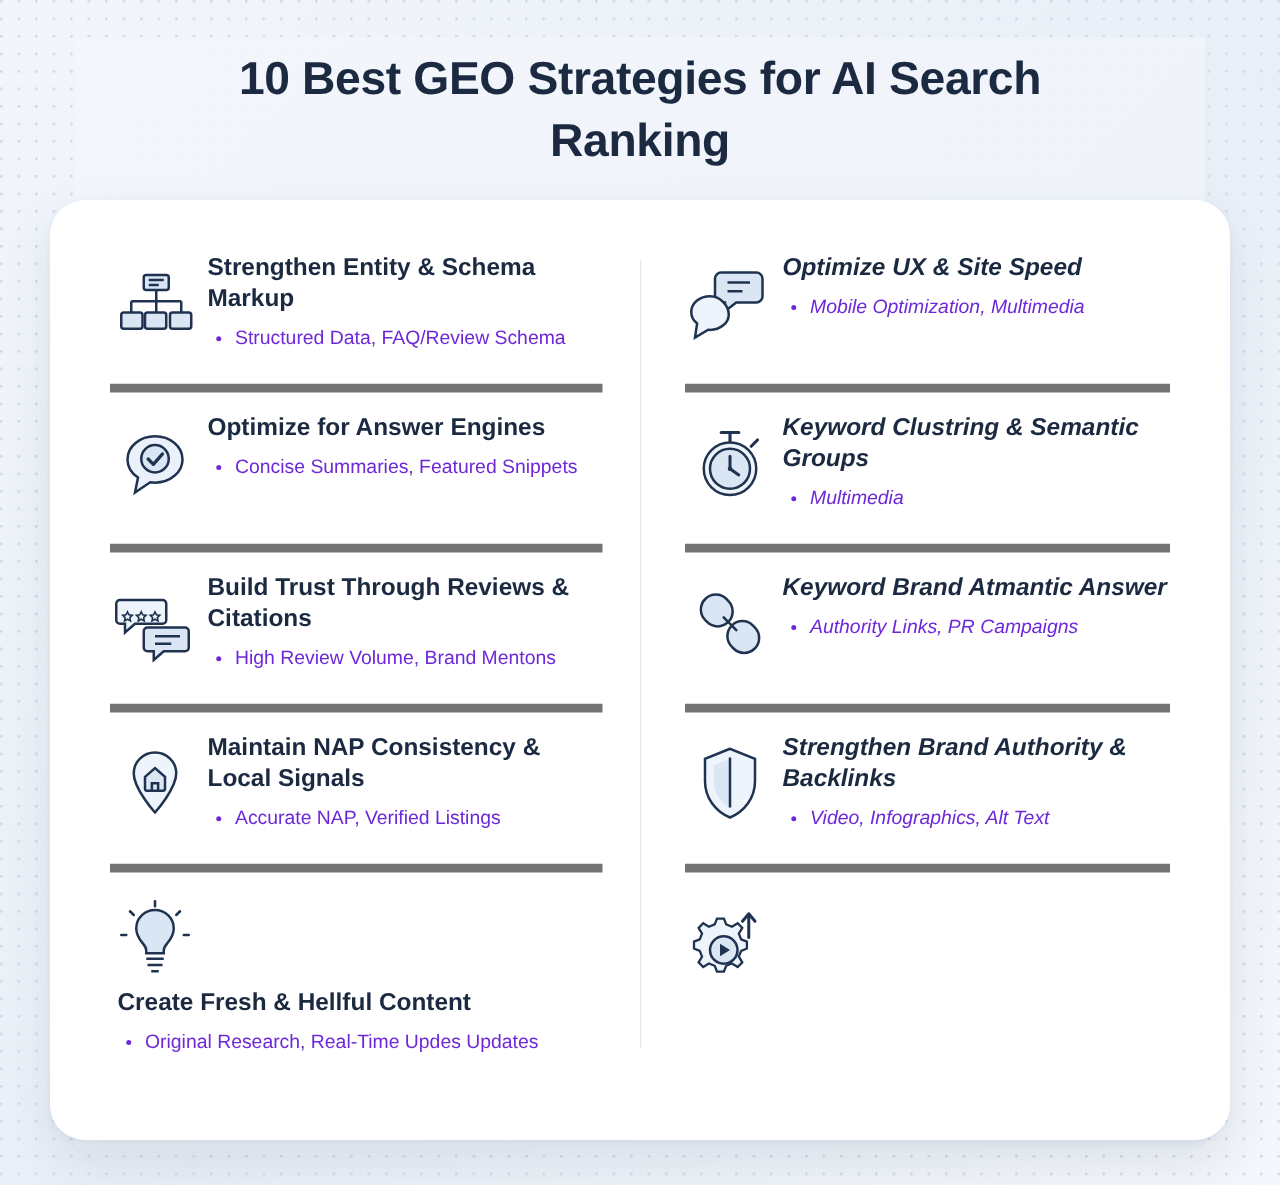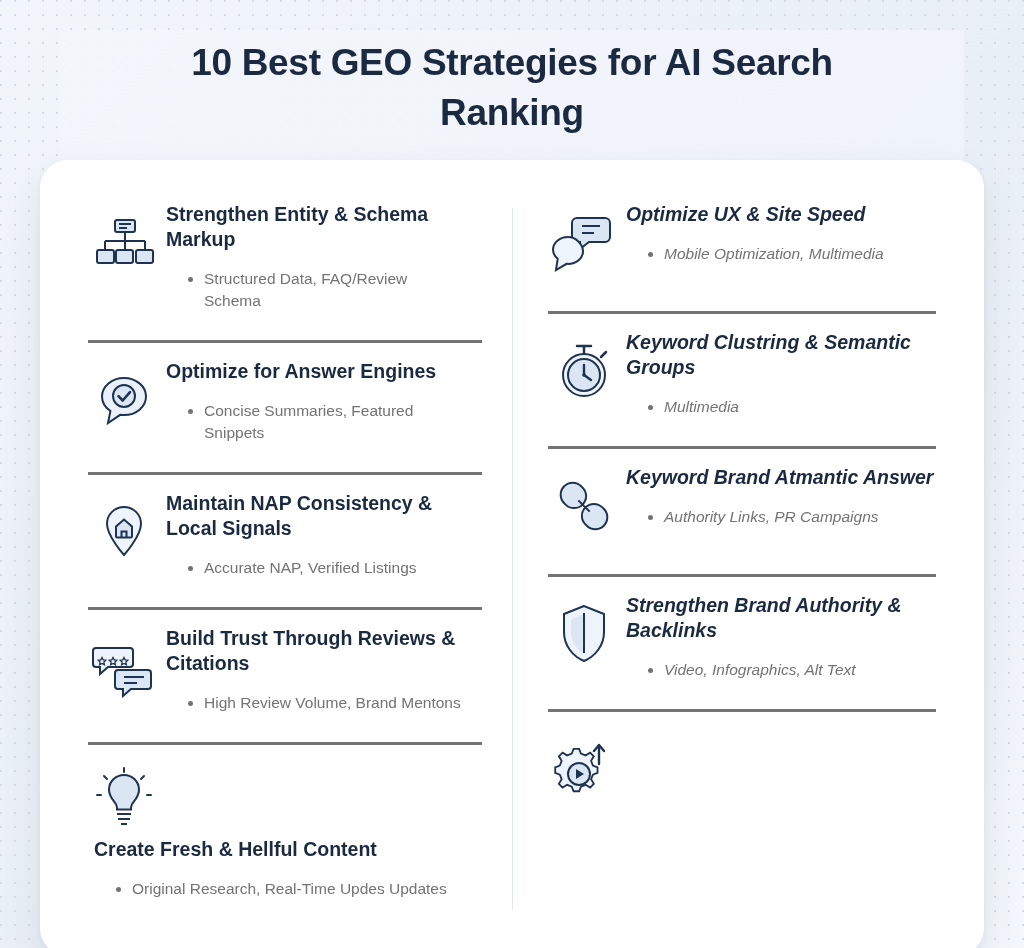--- a/index.html
+++ b/index.html
@@ -65,21 +65,21 @@
     left: 50%;
     top: 22px;
     bottom: 18px;
     width: 1px;
     background: #e2e8f0;
   }
   .item {
     display: flex;
     align-items: flex-start;
     padding: 14px 0 12px 0;
-    border-bottom: 3px solid #737373;
+    border-bottom: 7px solid #737373;
     min-height: 128px;
   }
   .item.last { border-bottom: none; flex-direction: column; }
   .icon {
     flex: 0 0 72px;
     width: 72px;
     height: 78px;
     display: flex;
     align-items: center;
     justify-content: center;
@@ -93,24 +93,24 @@
     font-weight: bold;
     line-height: 1.28;
     margin: 2px 0 8px 0;
   }
   .bullets {
     margin: 0;
     padding-left: 22px;
     list-style: disc;
   }
   .bullets li {
-    color: #737373;
+    color: #6d28d9;
     font-size: 15.5px;
     line-height: 1.42;
-    margin: 16px;
+    margin: 0;
   }
 </style>
 </head>
 <body>
 
 <div class="page">
   <div class="content">
 
     <div class="title">10 Best GEO Strategies for AI Search Ranking</div>
 
@@ -155,50 +155,50 @@
             <div class="texts">
               <div class="item-title">Optimize for Answer Engines</div>
               <ul class="bullets">
                 <li>Concise Summaries, Featured Snippets</li>
               </ul>
             </div>
           </div>
 
           <div class="item">
             <span class="icon">
-              <svg width="62" height="62" viewBox="0 0 62 62" fill="none" stroke="#1f3350" stroke-width="2">
-                <path d="M31 6c-9.4 0-17 7.5-17 16.7 0 12.3 17 31.3 17 31.3s17-19 17-31.3C48 13.5 40.4 6 31 6z" fill="#eef4fb"></path>
-                <path d="M23 25.5l8-7 8 7V35a1.5 1.5 0 01-1.5 1.5h-13A1.5 1.5 0 0123 35v-9.5z" fill="#dbe6f5"></path>
-                <path d="M28.5 36.5v-6h5v6"></path>
-              </svg>
-            </span>
-            <div class="texts">
-              <div class="item-title">Maintain NAP Consistency &amp; Local Signals</div>
-              <ul class="bullets">
-                <li>Accurate NAP, Verified Listings</li>
-              </ul>
-            </div>
-          </div>
-
-          <div class="item">
-            <span class="icon">
               <svg width="66" height="62" viewBox="0 0 66 62" fill="none" stroke="#1f3350" stroke-width="2">
                 <path d="M5 12h34a3 3 0 013 3v13a3 3 0 01-3 3H17l-8 7v-7H5a3 3 0 01-3-3V15a3 3 0 013-3z" fill="#eef4fb"></path>
                 <path d="M11 21.5l1.2 2.4 2.6.4-1.9 1.8.5 2.6-2.4-1.3-2.4 1.3.5-2.6-1.9-1.8 2.6-.4z" stroke-width="1.3"></path>
                 <path d="M22 21.5l1.2 2.4 2.6.4-1.9 1.8.5 2.6-2.4-1.3-2.4 1.3.5-2.6-1.9-1.8 2.6-.4z" stroke-width="1.3"></path>
                 <path d="M33 21.5l1.2 2.4 2.6.4-1.9 1.8.5 2.6-2.4-1.3-2.4 1.3.5-2.6-1.9-1.8 2.6-.4z" stroke-width="1.3"></path>
                 <path d="M27 34h30a3 3 0 013 3v13a3 3 0 01-3 3H40l-8 7v-7h-5a3 3 0 01-3-3V37a3 3 0 013-3z" fill="#dbe6f5"></path>
                 <line x1="33" y1="41" x2="53" y2="41"></line>
                 <line x1="33" y1="47" x2="46" y2="47"></line>
               </svg>
             </span>
             <div class="texts">
               <div class="item-title">Build Trust Through Reviews &amp; Citations</div>
               <ul class="bullets">
                 <li>High Review Volume, Brand Mentons</li>
+              </ul>
+            </div>
+          </div>
+
+          <div class="item">
+            <span class="icon">
+              <svg width="62" height="62" viewBox="0 0 62 62" fill="none" stroke="#1f3350" stroke-width="2">
+                <path d="M31 6c-9.4 0-17 7.5-17 16.7 0 12.3 17 31.3 17 31.3s17-19 17-31.3C48 13.5 40.4 6 31 6z" fill="#eef4fb"></path>
+                <path d="M23 25.5l8-7 8 7V35a1.5 1.5 0 01-1.5 1.5h-13A1.5 1.5 0 0123 35v-9.5z" fill="#dbe6f5"></path>
+                <path d="M28.5 36.5v-6h5v6"></path>
+              </svg>
+            </span>
+            <div class="texts">
+              <div class="item-title">Maintain NAP Consistency &amp; Local Signals</div>
+              <ul class="bullets">
+                <li>Accurate NAP, Verified Listings</li>
               </ul>
             </div>
           </div>
 
           <div class="item last">
             <span class="icon">
               <svg width="62" height="64" viewBox="0 0 62 64" fill="none" stroke="#1f3350" stroke-width="2">
                 <path d="M31 8c-8.3 0-15 6.6-15 14.7 0 5.3 2.9 9.2 5.4 12.2 1.6 1.9 2.6 3.6 2.6 5.6v2h14v-2c0-2 1-3.7 2.6-5.6 2.5-3 5.4-6.9 5.4-12.2C46 14.6 39.3 8 31 8z" fill="#dbe6f5"></path>
                 <line x1="24" y1="47" x2="38" y2="47"></line>
                 <line x1="25" y1="52" x2="37" y2="52"></line>

